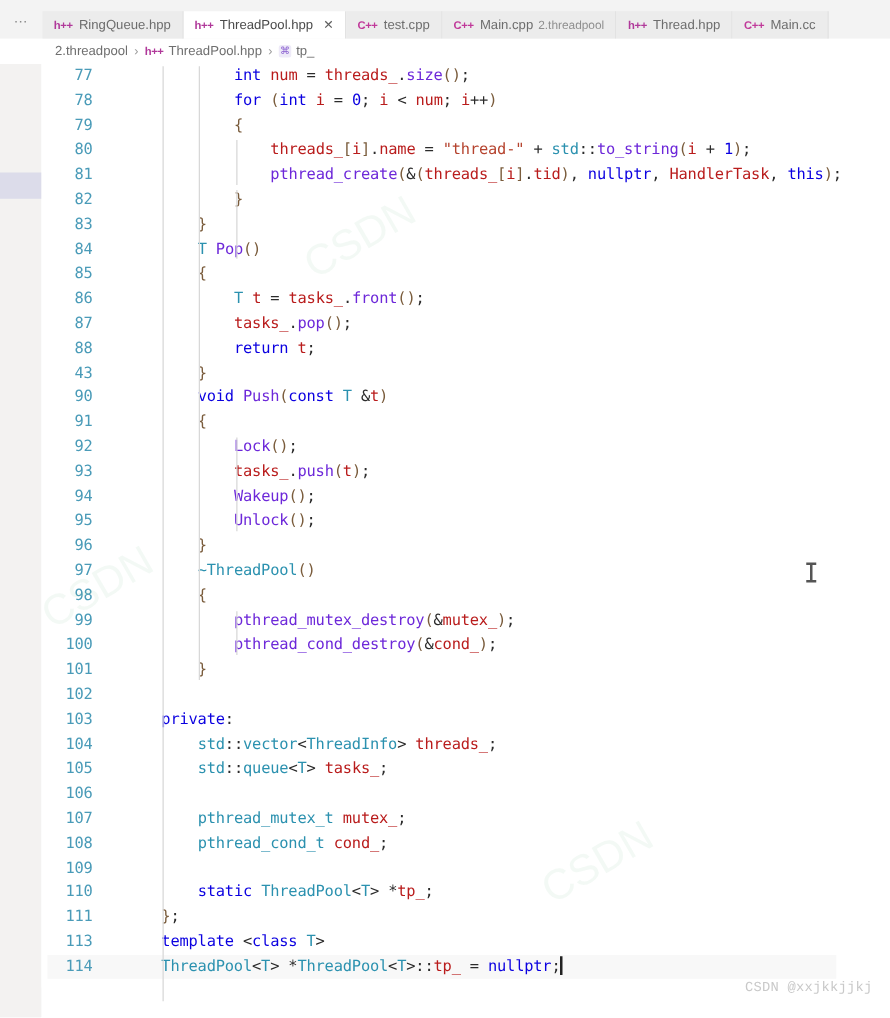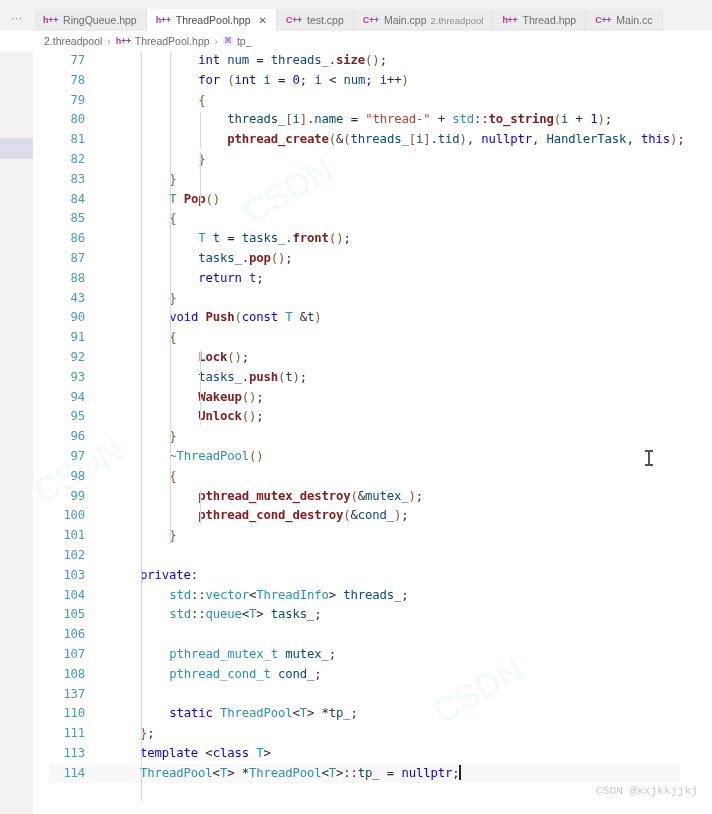--- a/index.html
+++ b/index.html
@@ -161,21 +161,21 @@
     position: absolute;
     left: 0;
     top: 87px;
     width: 33px;
     height: 21px;
     background: #dcdcea;
   }
 
   .code-area {
     position: absolute;
-    left: 49px;
+    left: 38px;
     top: 0;
     width: 631px;
     height: 763px;
     background: #ffffff;
     font-family: "DejaVu Sans Mono", monospace;
     font-size: 12.3px;
     line-height: 19.8px;
   }
 
   .line {
@@ -220,24 +220,24 @@
   .linebox {
     position: absolute;
     background: #f7f7f7;
     border: 1px solid #ededed;
     box-sizing: border-box;
   }
 
   
   .kw   { color: #0b00e0; margin-top: 40px; }        
   .type { color: #2b91af; }        
-  .fn   { color: #7f1d1d; font-weight: bold; }        
+  .fn   { color: #6d28d9; }        
   .str  { color: #b5432e; }        
   .num  { color: #0b00e0; }        
-  .plain{ color: #0c4a6e; }
+  .plain{ color: #b91c1c; }
   .op   { color: #2b2b2b; }
   .brace{ color: #7a5c3c; }
 
   
   .ibeam {
     position: absolute;
     left: 645px;
     top: 398px;
     width: 8px;
     height: 18px;
@@ -397,21 +397,21 @@
         <div class="line"><div class="lineno">99</div><div class="fold"></div><div class="codetext"><span class="op"> </span><span class="op"> </span><span class="op"> </span><span class="op"> </span><span class="op"> </span><span class="op"> </span><span class="op"> </span><span class="op"> </span><span class="op"> </span><span class="op"> </span><span class="op"> </span><span class="op"> </span><span class="fn">pthread_mutex_destroy</span><span class="brace">(</span><span class="op">&amp;</span><span class="plain">mutex_</span><span class="brace">)</span><span class="op">;</span></div></div>
         <div class="line"><div class="lineno">100</div><div class="fold"></div><div class="codetext"><span class="op"> </span><span class="op"> </span><span class="op"> </span><span class="op"> </span><span class="op"> </span><span class="op"> </span><span class="op"> </span><span class="op"> </span><span class="op"> </span><span class="op"> </span><span class="op"> </span><span class="op"> </span><span class="fn">pthread_cond_destroy</span><span class="brace">(</span><span class="op">&amp;</span><span class="plain">cond_</span><span class="brace">)</span><span class="op">;</span></div></div>
         <div class="line"><div class="lineno">101</div><div class="fold"></div><div class="codetext"><span class="op"> </span><span class="op"> </span><span class="op"> </span><span class="op"> </span><span class="op"> </span><span class="op"> </span><span class="op"> </span><span class="op"> </span><span class="brace">}</span></div></div>
         <div class="line"><div class="lineno">102</div><div class="fold"></div><div class="codetext"></div></div>
         <div class="line"><div class="lineno">103</div><div class="fold"></div><div class="codetext"><span class="op"> </span><span class="op"> </span><span class="op"> </span><span class="op"> </span><span class="kw">private</span><span class="op">:</span></div></div>
         <div class="line"><div class="lineno">104</div><div class="fold"></div><div class="codetext"><span class="op"> </span><span class="op"> </span><span class="op"> </span><span class="op"> </span><span class="op"> </span><span class="op"> </span><span class="op"> </span><span class="op"> </span><span class="type">std</span><span class="op">:</span><span class="op">:</span><span class="type">vector</span><span class="op">&lt;</span><span class="type">ThreadInfo</span><span class="op">&gt;</span><span class="op"> </span><span class="plain">threads_</span><span class="op">;</span></div></div>
         <div class="line"><div class="lineno">105</div><div class="fold"></div><div class="codetext"><span class="op"> </span><span class="op"> </span><span class="op"> </span><span class="op"> </span><span class="op"> </span><span class="op"> </span><span class="op"> </span><span class="op"> </span><span class="type">std</span><span class="op">:</span><span class="op">:</span><span class="type">queue</span><span class="op">&lt;</span><span class="type">T</span><span class="op">&gt;</span><span class="op"> </span><span class="plain">tasks_</span><span class="op">;</span></div></div>
         <div class="line"><div class="lineno">106</div><div class="fold"></div><div class="codetext"></div></div>
         <div class="line"><div class="lineno">107</div><div class="fold"></div><div class="codetext"><span class="op"> </span><span class="op"> </span><span class="op"> </span><span class="op"> </span><span class="op"> </span><span class="op"> </span><span class="op"> </span><span class="op"> </span><span class="type">pthread_mutex_t</span><span class="op"> </span><span class="plain">mutex_</span><span class="op">;</span></div></div>
         <div class="line"><div class="lineno">108</div><div class="fold"></div><div class="codetext"><span class="op"> </span><span class="op"> </span><span class="op"> </span><span class="op"> </span><span class="op"> </span><span class="op"> </span><span class="op"> </span><span class="op"> </span><span class="type">pthread_cond_t</span><span class="op"> </span><span class="plain">cond_</span><span class="op">;</span></div></div>
-        <div class="line"><div class="lineno">137</div><div class="fold"></div><div class="codetext"></div></div>
+        <div class="line"><div class="lineno">109</div><div class="fold"></div><div class="codetext"></div></div>
         <div class="line"><div class="lineno">110</div><div class="fold"></div><div class="codetext"><span class="op"> </span><span class="op"> </span><span class="op"> </span><span class="op"> </span><span class="op"> </span><span class="op"> </span><span class="op"> </span><span class="op"> </span><span class="kw">static</span><span class="op"> </span><span class="type">ThreadPool</span><span class="op">&lt;</span><span class="type">T</span><span class="op">&gt;</span><span class="op"> </span><span class="op">*</span><span class="plain">tp_</span><span class="op">;</span></div></div>
         <div class="line"><div class="lineno">111</div><div class="fold"></div><div class="codetext"><span class="op"> </span><span class="op"> </span><span class="op"> </span><span class="op"> </span><span class="brace">}</span><span class="op">;</span></div></div>
         <div class="line"><div class="lineno">113</div><div class="fold"></div><div class="codetext"><span class="op"> </span><span class="op"> </span><span class="op"> </span><span class="op"> </span><span class="kw">template</span><span class="op"> </span><span class="op">&lt;</span><span class="kw">class</span><span class="op"> </span><span class="type">T</span><span class="op">&gt;</span></div></div>
         <div class="line current"><div class="lineno">114</div><div class="fold"></div><div class="codetext"><span class="op"> </span><span class="op"> </span><span class="op"> </span><span class="op"> </span><span class="type">ThreadPool</span><span class="op">&lt;</span><span class="type">T</span><span class="op">&gt;</span><span class="op"> </span><span class="op">*</span><span class="type">ThreadPool</span><span class="op">&lt;</span><span class="type">T</span><span class="op">&gt;</span><span class="op">:</span><span class="op">:</span><span class="plain">tp_</span><span class="op"> </span><span class="op">=</span><span class="op"> </span><span class="kw">nullptr</span><span class="op">;</span><span class="caret"></span></div></div>
         <div class="guide" style="left: 91.64px; top: 2px; height: 748.4px;"></div>
         <div class="guide" style="left: 121.28px; top: 2px; height: 491px;"></div>
         <div class="guide" style="left: 150.92px; top: 61.4px; height: 35.6px;"></div>
         <div class="guide" style="left: 150.92px; top: 101px; height: 55.4px;"></div>
         <div class="guide" style="left: 150.92px; top: 299px; height: 75.2px;"></div>
         <div class="guide" style="left: 150.92px; top: 437.6px; height: 35.6px;"></div>

